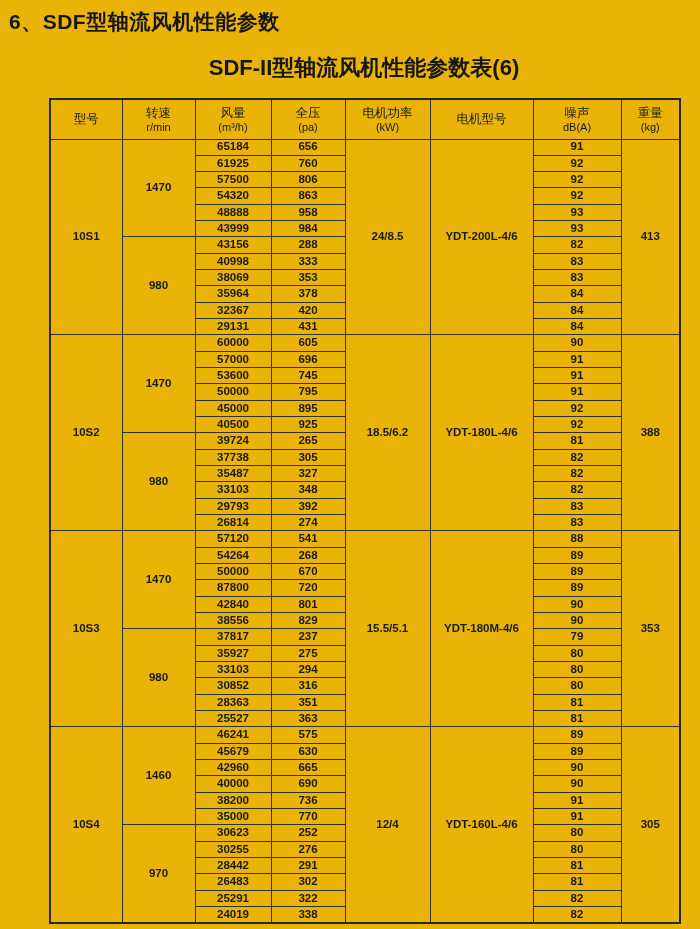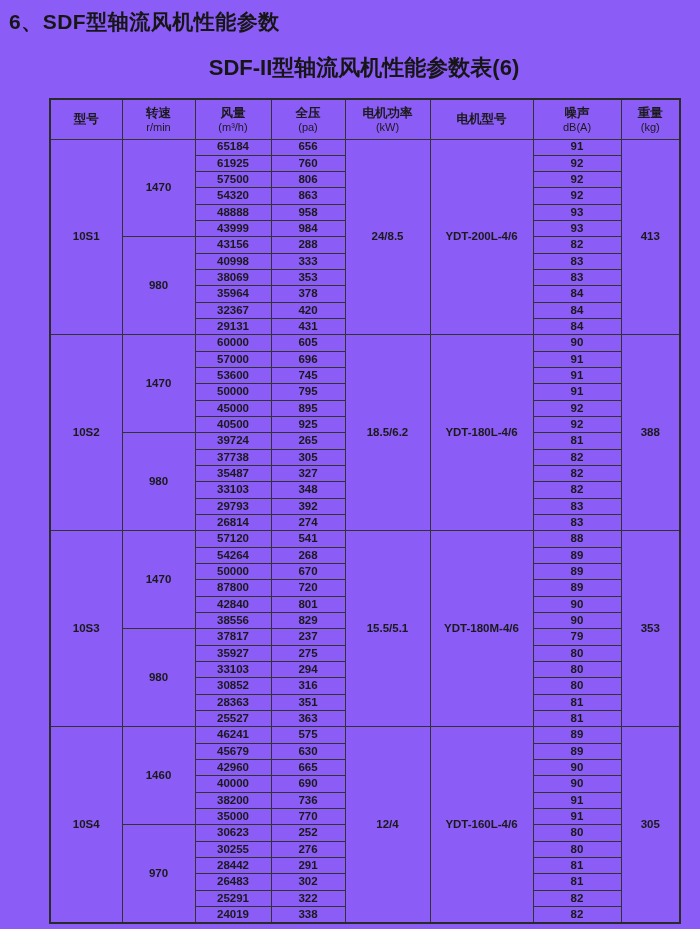--- a/index.html
+++ b/index.html
@@ -5,21 +5,21 @@
   * { margin: 0; padding: 0; box-sizing: border-box; }
   html, body { background: #ffffff; }
   body {
     width: 700px; height: 929px;
     font-family: "Liberation Sans", "DejaVu Sans", sans-serif;
     color: #1c1c1c;
   }
   .page {
     position: relative;
     width: 700px; height: 929px;
-    background: #8b5cf6;
+    background: #eab308;
     overflow: hidden;
   }
   .heading {
     position: absolute;
     left: 9px; top: 8px;
     font-size: 21px;
     font-weight: bold;
     letter-spacing: 0.5px;
     color: #161616;
   }
@@ -43,21 +43,21 @@
     text-align: center;
     vertical-align: middle;
     font-weight: bold;
     padding: 0;
     overflow: hidden;
     white-space: nowrap;
     color: #1a1a1a;
   }
   table.perf { border: 2px solid #2a2a2a; }
   thead tr { height: 40px; }
-  th .h1 { display: block; font-size: 12.5px; line-height: 1.3; font-weight: bold; }
+  th .h1 { display: block; font-size: 12.5px; line-height: 1.3; font-weight: normal; }
   th .h2 { display: block; font-size: 11px;  line-height: 1.1; font-weight: normal; }
   tbody tr { height: 16.33px; }
   tbody td { font-size: 11.5px; line-height: 1; }
 </style>
 </head>
 <body>
 
 <div class="page">
   <h1 class="heading">6、SDF型轴流风机性能参数</h1>
   <div class="subtitle">SDF-II型轴流风机性能参数表(6)</div>

